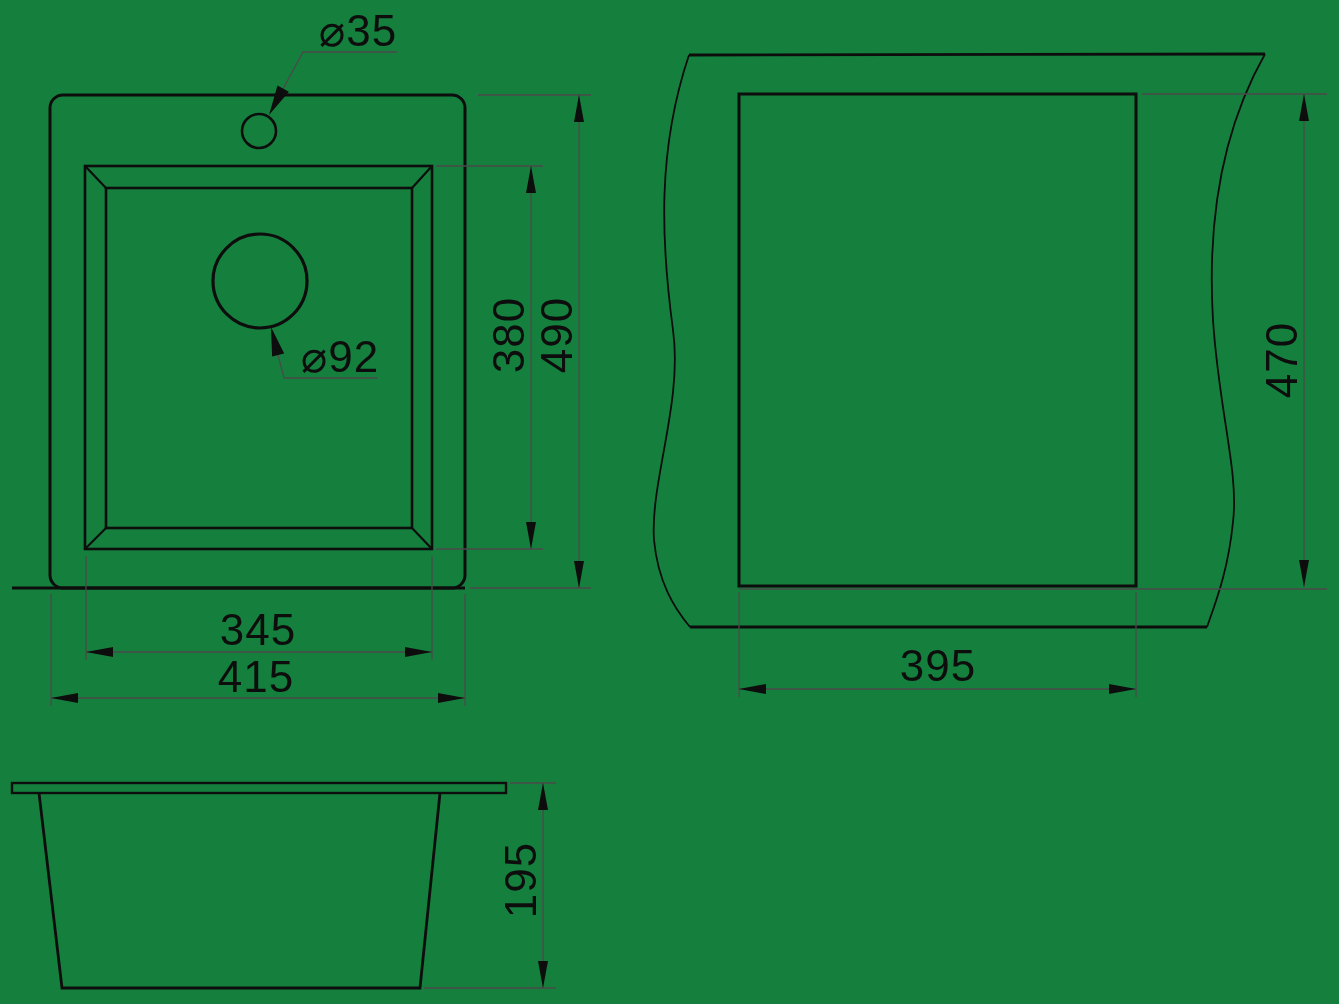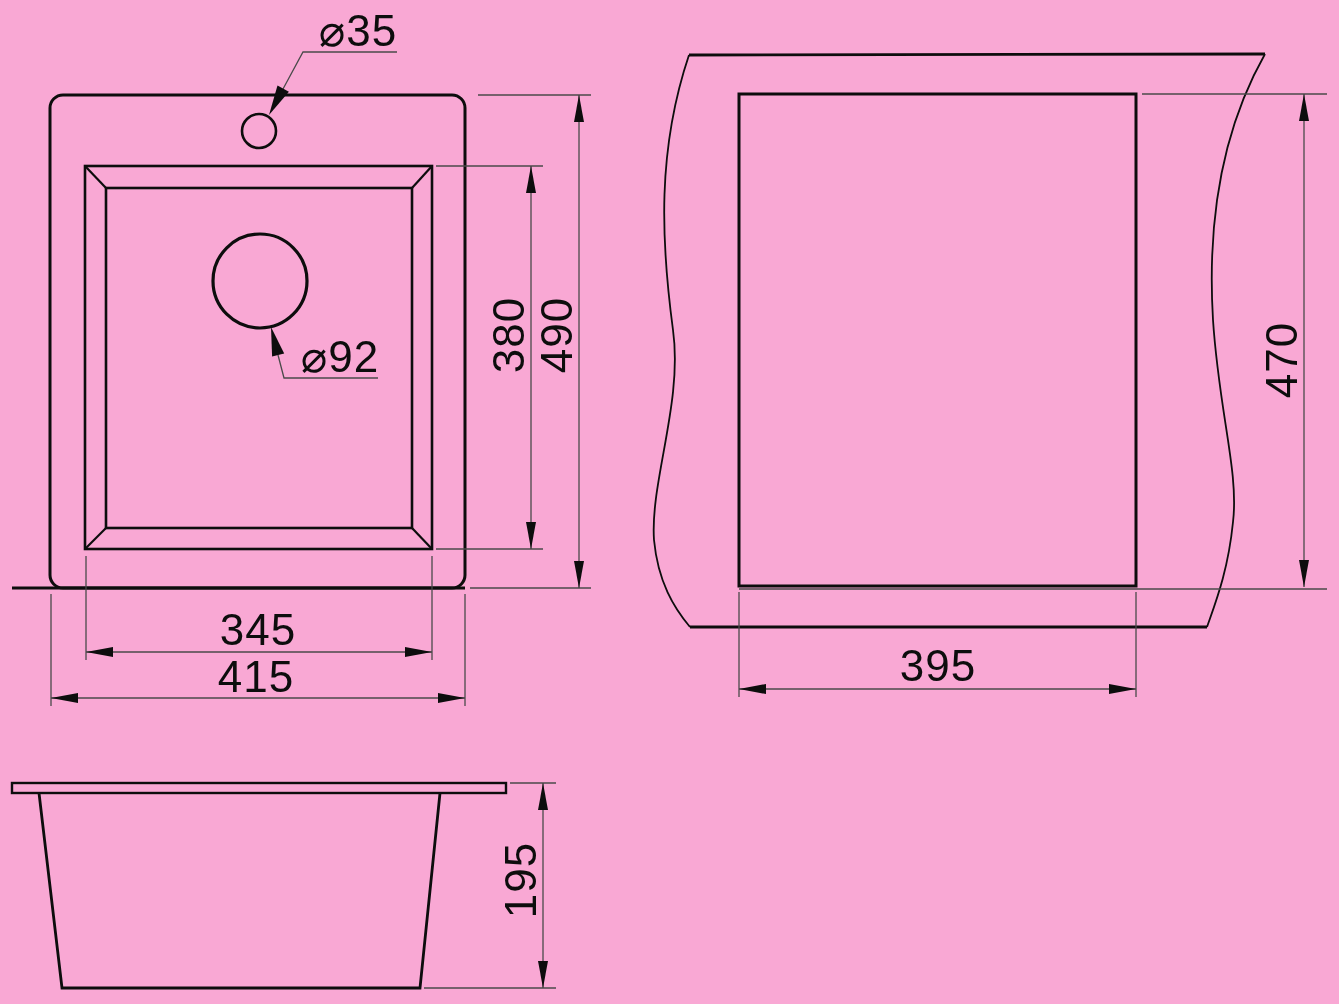--- a/index.html
+++ b/index.html
@@ -1,16 +1,16 @@
 <!DOCTYPE html>
 <html><head>
 <meta charset="utf-8">
 <style>
   html,body{margin:0;padding:0;background:#ffffff;}
-  .stage{position:relative;width:1339px;height:1004px;background:#f9a8d4;overflow:hidden;}
+  .stage{position:relative;width:1339px;height:1004px;background:#15803d;overflow:hidden;}
   svg{display:block;}
   .dim-text{
     font-family:"Liberation Sans","DejaVu Sans",sans-serif;
     font-size:44px;
     letter-spacing:1px;
     fill:#0d0d0d;
   }
   .thick{stroke:#0d0d0d;fill:none;}
   .thin{stroke:#4a4a4a;fill:none;stroke-width:1.3;}
   .arrow{fill:#0d0d0d;stroke:none;}

